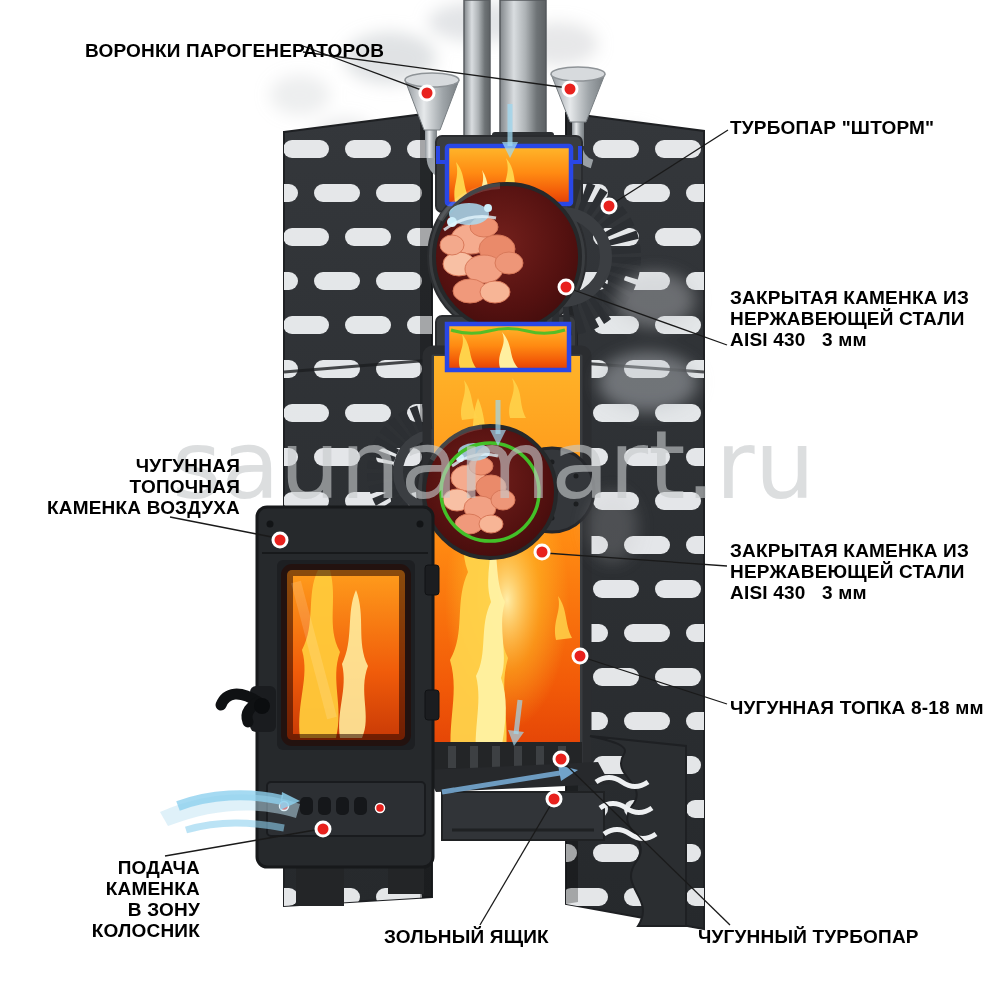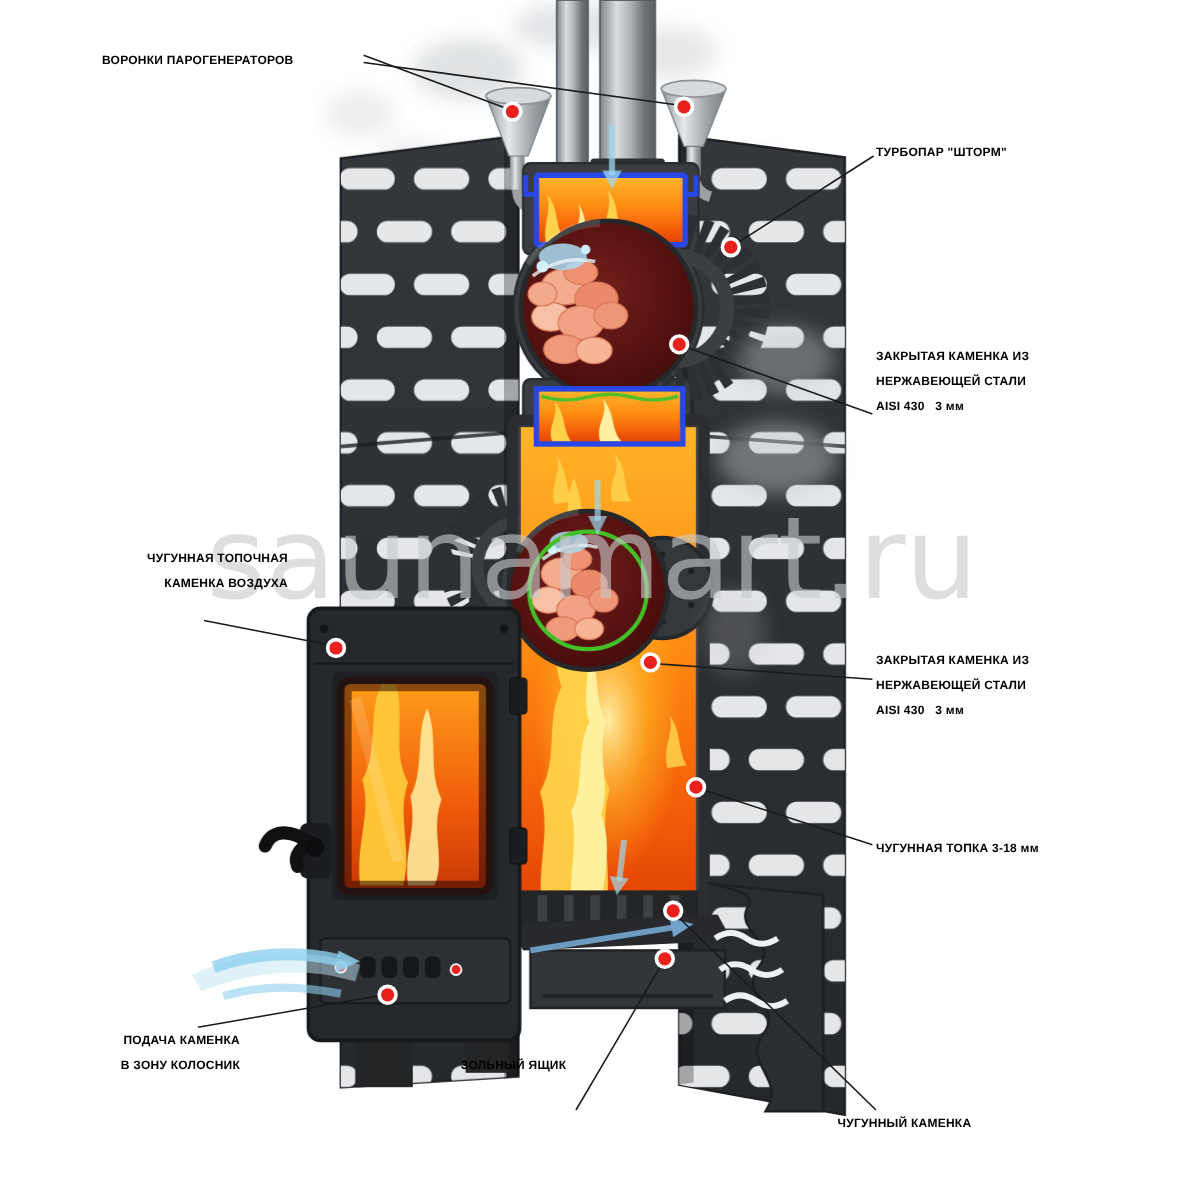--- a/index.html
+++ b/index.html
@@ -2,21 +2,21 @@
 <html style="--callout-red: #e8211d; --water-jacket-blue: #2947e6; --glow-green: #43c028; --flame-orange: #ff8a12; --steel-gray: #9aa0a4; --panel-dark: #2e3134; --stone-salmon: #f3a98c; --water-blue: #aadcf2; --watermark-gray: #c7cacc;"><head>
 <meta charset="utf-8">
 <style>
   html,body{margin:0;padding:0;background:#ffffff;}
   .stage{
     position:relative;width:1000px;height:1000px;background:#ffffff;
     overflow:hidden;font-family:"Liberation Sans",sans-serif;
   }
   svg.art{position:absolute;left:0;top:0;}
   .label{
-    position:absolute;font-size:10px;font-weight:700;color:#000;
+    position:absolute;font-size:19px;font-weight:700;color:#000;
     line-height:21px;letter-spacing:.2px;white-space:nowrap;z-index:5;
   }
   .label.center{text-align:right;white-space:normal;}
   .label span{display:block;}
   .leader{stroke:#1a1a1a;stroke-width:1.3;fill:none;}
   .dot-outer{fill:#ffffff;}
   .dot-inner{fill:var(--callout-red,#e8211d);}
   .blue-line{stroke:var(--water-jacket-blue,#2947e6);fill:none;}
   .green-line{stroke:var(--glow-green,#43c028);fill:none;}
 </style>
@@ -370,24 +370,24 @@
     <span>ЧУГУННАЯ ТОПОЧНАЯ</span>
     <span>КАМЕНКА ВОЗДУХА</span>
   </div>
 
   <div class="label" style="left:730px;top:540px">
     <span>ЗАКРЫТАЯ КАМЕНКА ИЗ</span>
     <span>НЕРЖАВЕЮЩЕЙ СТАЛИ</span>
     <span>AISI 430&nbsp;&nbsp;&nbsp;3 мм</span>
   </div>
 
-  <div class="label" style="left:730px;top:697px">ЧУГУННАЯ ТОПКА 3-18 мм</div>
+  <div class="label" style="left:730px;top:697px">ЧУГУННАЯ ТОПКА 8-18 мм</div>
 
   <div class="label center" style="left:55px;top:857px;width:145px">
     <span>ПОДАЧА КАМЕНКА</span>
     <span>В ЗОНУ КОЛОСНИК</span>
   </div>
 
-  <div class="label" style="left:384px;top:878px">ЗОЛЬНЫЙ ЯЩИК</div>
-
-  <div class="label" style="left:698px;top:926px">ЧУГУННЫЙ КАМЕНКА</div>
+  <div class="label" style="left:384px;top:926px">ЗОЛЬНЫЙ ЯЩИК</div>
+
+  <div class="label" style="left:698px;top:926px">ЧУГУННЫЙ ТУРБОПАР</div>
 
 </div>
 
 </body></html>

